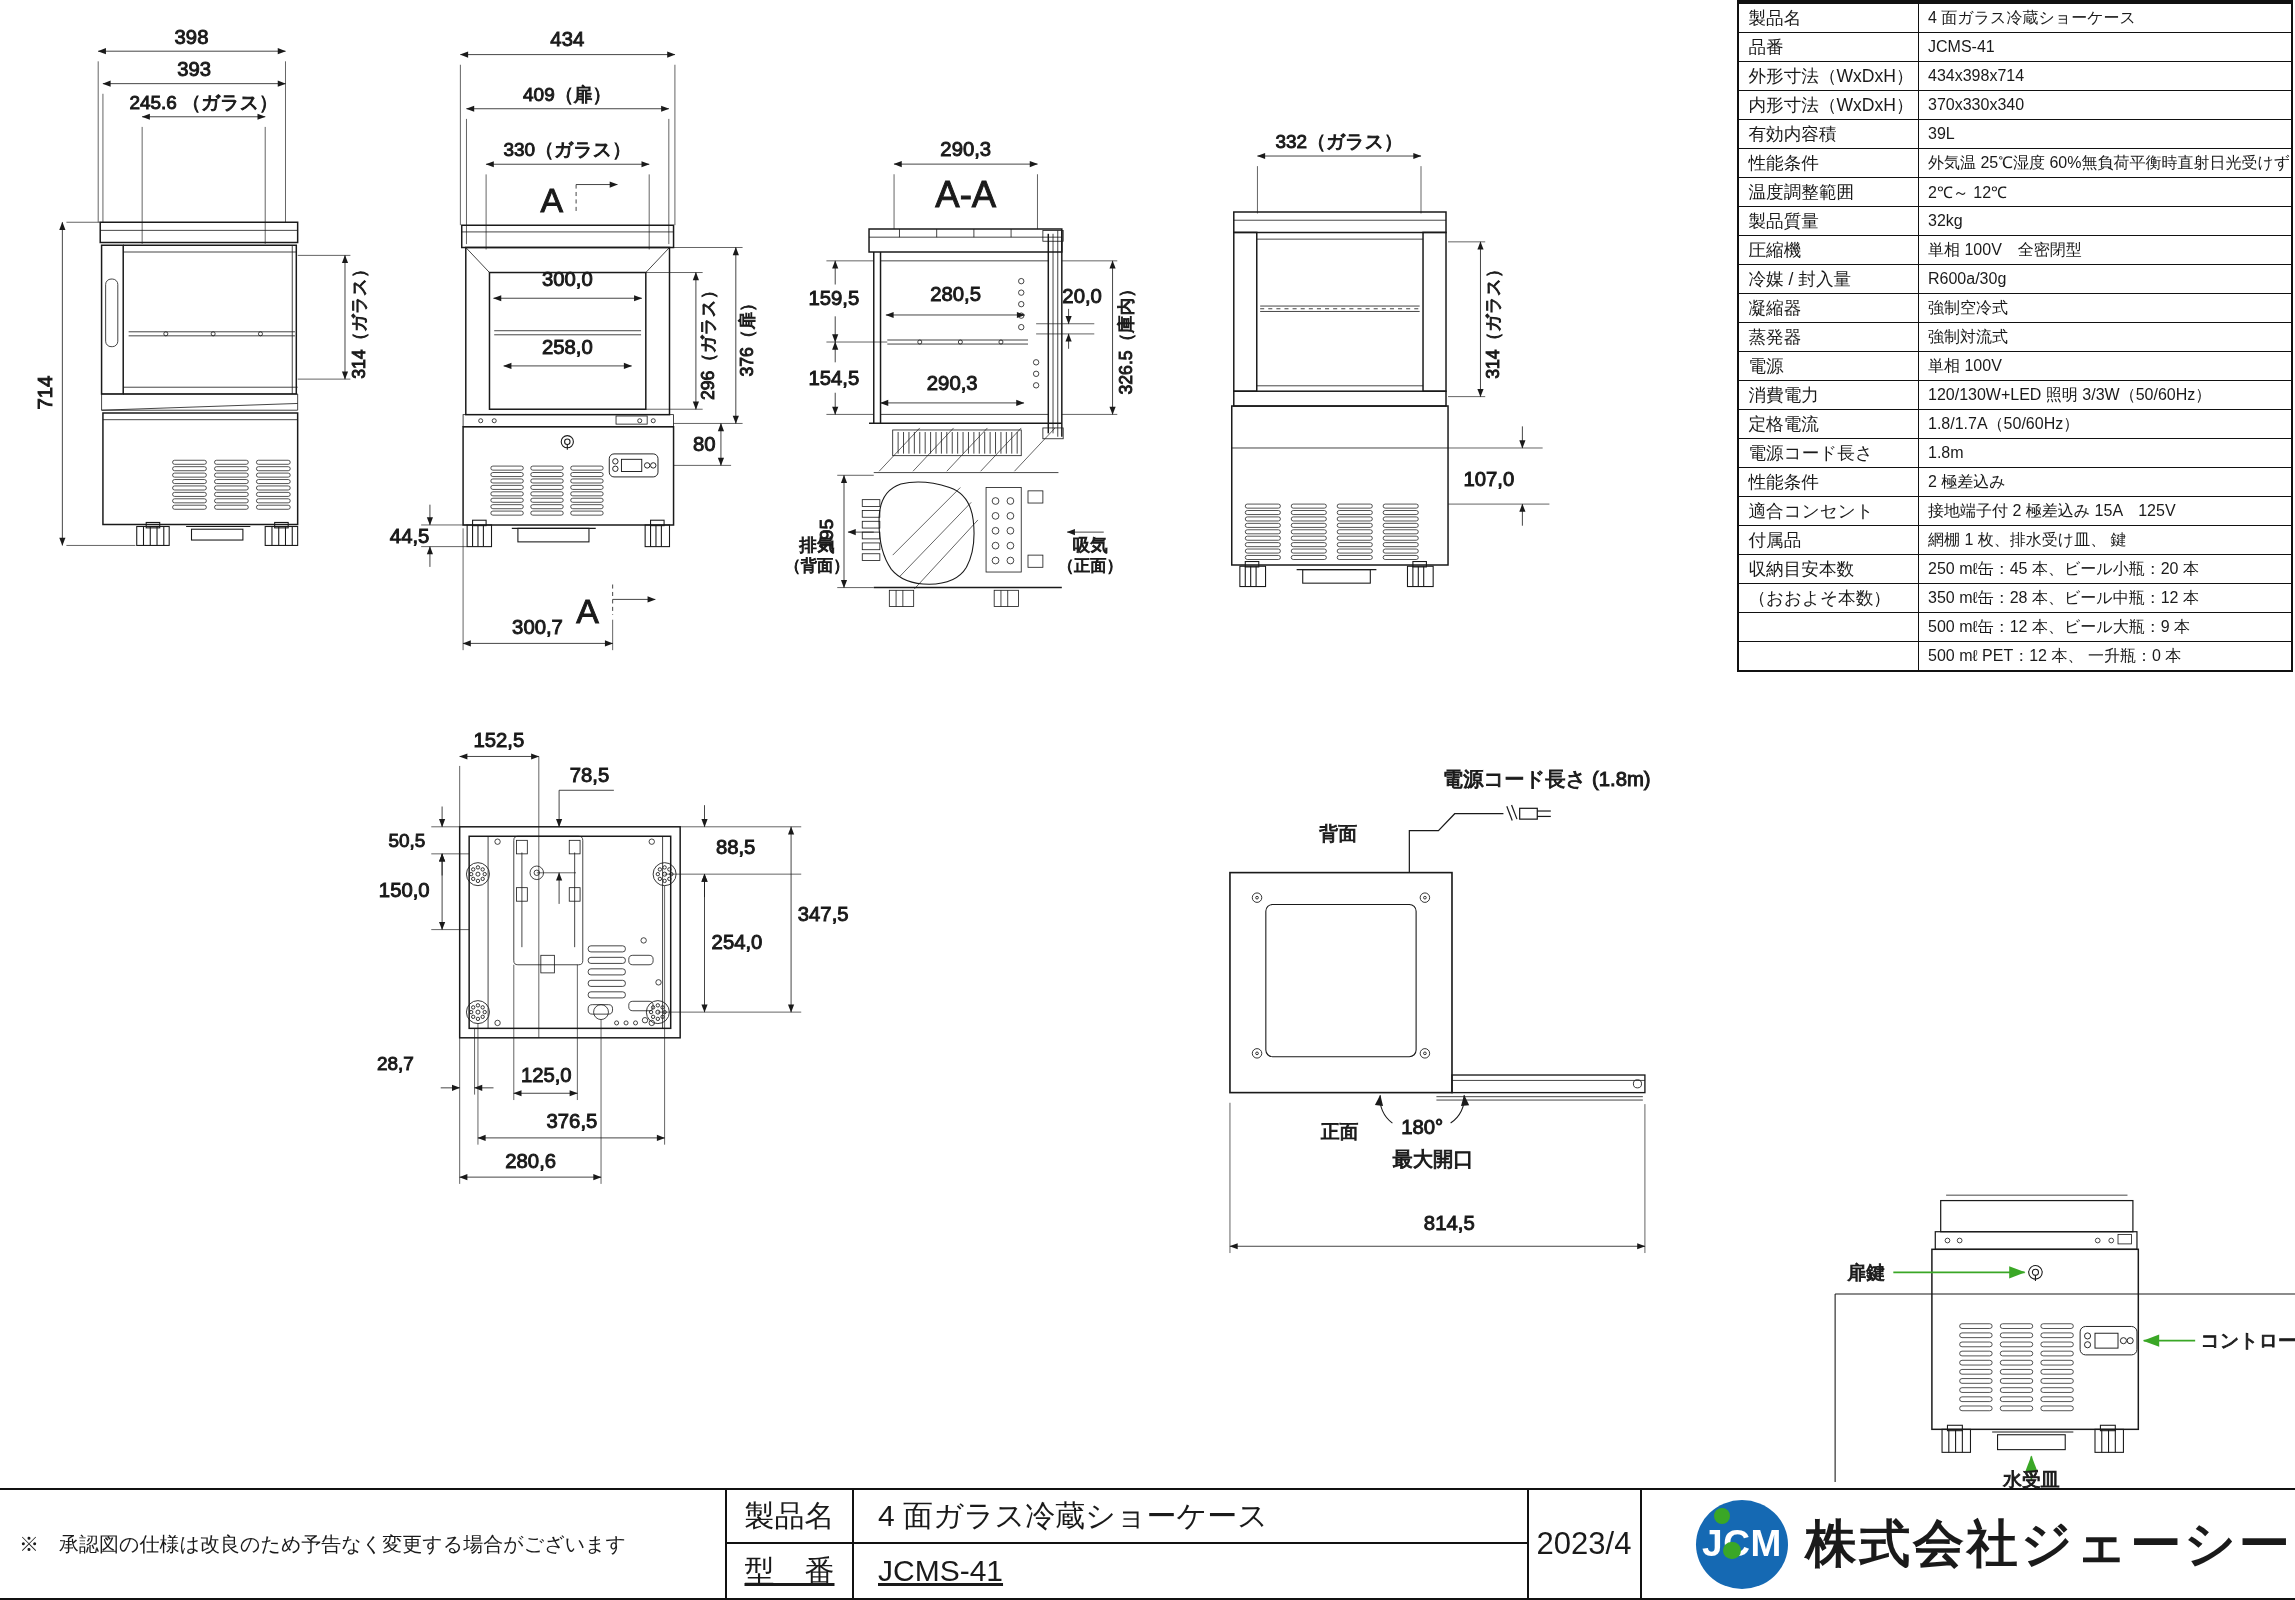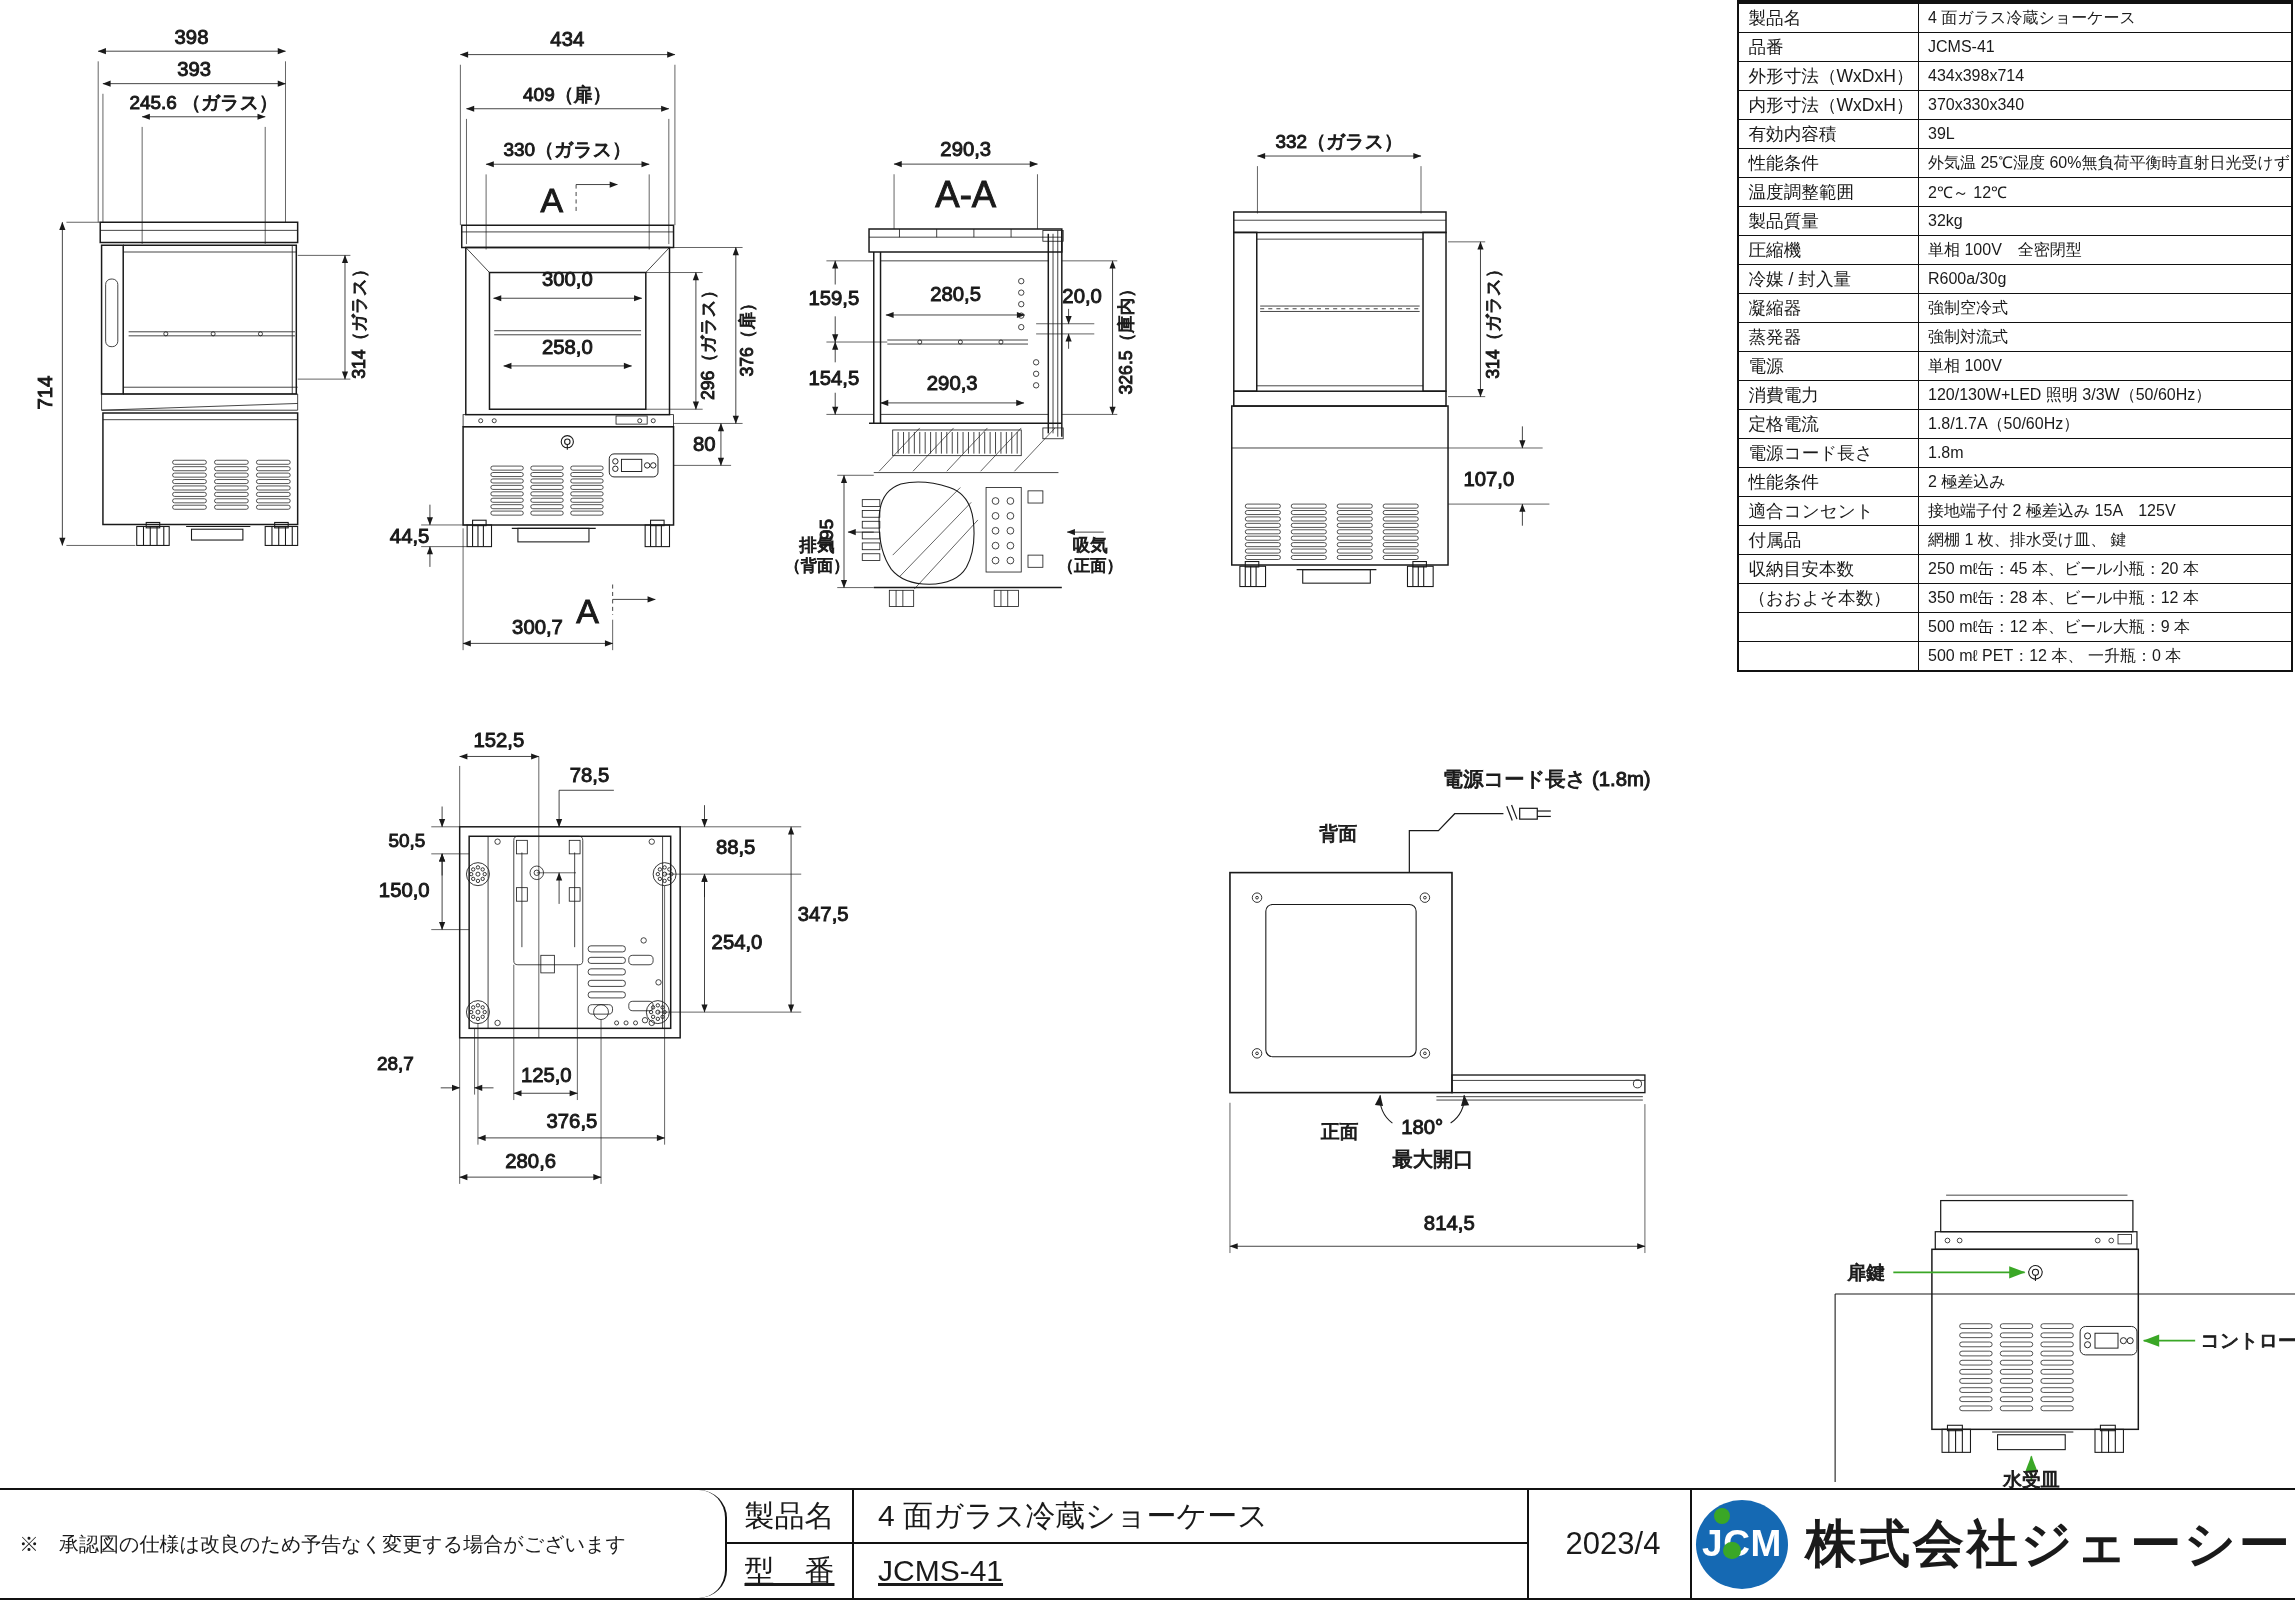--- a/index.html
+++ b/index.html
@@ -16,31 +16,31 @@
   .spec td{border:1.4px solid #111;height:28px;padding:0 0 0 9.5px;white-space:nowrap;
            overflow:hidden;vertical-align:middle;}
   .spec{border:2.7px solid #111;border-top:4.7px solid #111;}
   .spec td.l{width:169px;font-size:17.6px;}
   .spec td.v{font-size:16px;}
   
   .tblock{position:absolute;left:0;top:1488px;width:2295px;height:108px;
           border-top:2.7px solid #111;border-bottom:4.7px solid #111;background:#fff;}
   .tb-cell{position:absolute;top:0;height:108px;box-sizing:border-box;}
   .tb-notice{left:0;width:727px;border-right:2px solid #111;display:flex;align-items:center;
-             padding-left:19px;font-size:20px;border-radius:28px;}
+             padding-left:19px;font-size:20px;}
   .tb-lab{left:727px;width:127px;border-right:2px solid #111;}
   .tb-val{left:854px;width:675px;border-right:2px solid #111;}
   .tb-half{position:absolute;left:0;width:100%;height:54px;box-sizing:border-box;
            display:flex;align-items:center;}
   .tb-half.top{top:0;border-bottom:2px solid #111;}
   .tb-half.bot{top:54px;text-decoration:underline;}
   .tb-lab .tb-half{justify-content:center;font-size:30px;}
   .tb-val .tb-half{padding-left:24px;font-size:30px;}
-  .tb-date{left:1528px;width:156px;border-right:2px solid #111;display:flex;
-           align-items:center;justify-content:center;font-size:31px;margin-left:8px;}
+  .tb-date{left:1528px;width:114px;border-right:2px solid #111;display:flex;
+           align-items:center;justify-content:center;font-size:31px;}
   .tb-co{left:1669px;width:626px;display:flex;align-items:center;gap:17.6px;padding-left:27px;}
   .jcm-logo{position:relative;width:92px;height:89px;border-radius:50%;flex:0 0 auto;}
   .jcm-logo .circle{position:absolute;inset:0;border-radius:50%;}
   .jcm-logo .txt{position:absolute;left:0;top:0;width:100%;height:100%;display:flex;
                  align-items:center;justify-content:center;color:#fff;font-weight:bold;
                  font-size:37px;letter-spacing:0.7px;}
   .jcm-logo .dot1{position:absolute;left:17.6px;top:8px;width:16px;height:16px;border-radius:50%;}
   .jcm-logo .dot2{position:absolute;left:27px;top:42px;width:17.6px;height:17.6px;border-radius:50%;}
   .tb-co .name{font-size:51px;font-weight:bold;letter-spacing:2.7px;white-space:nowrap;}
 </style>

